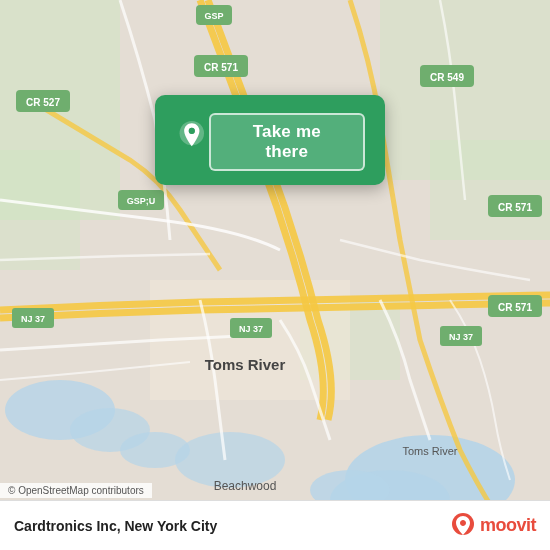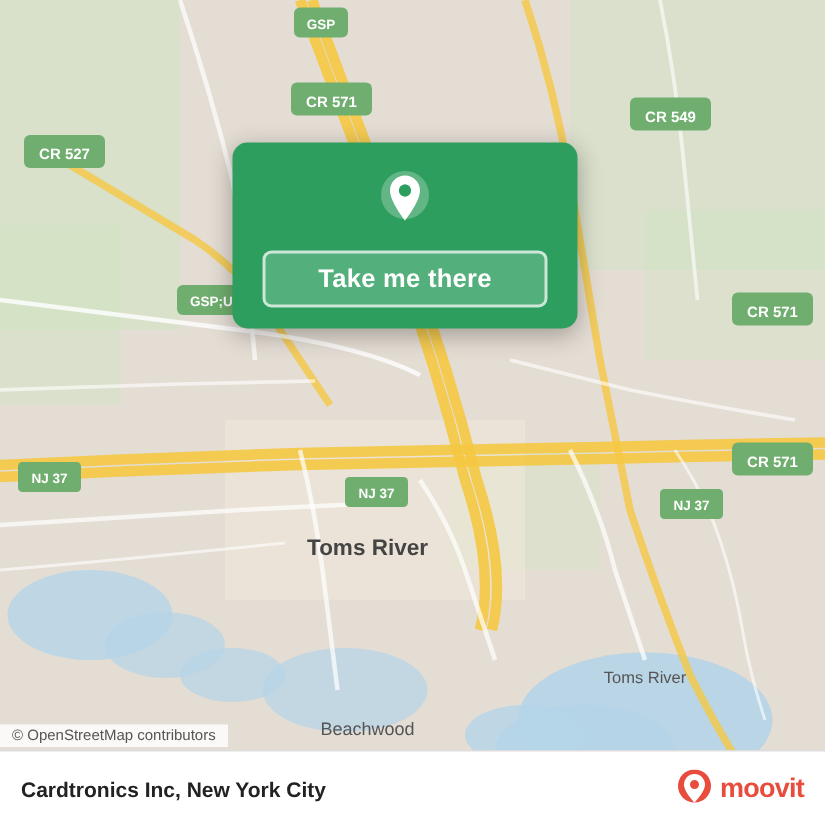--- a/index.html
+++ b/index.html
@@ -28,21 +28,21 @@
 
     
     #popup-card {
       position: absolute;
       top: 95px;
       left: 155px;
       width: 230px;
       background: #2e9e5e;
       border-radius: 10px;
       display: flex;
-      flex-direction: column;
+      flex-direction: row;
       align-items: center;
       padding: 18px 20px 14px 20px;
       box-shadow: 0 4px 16px rgba(0,0,0,0.3);
       z-index: 10;
     }
 
     #popup-pin-icon {
       width: 44px;
       height: 44px;
       margin-bottom: 10px;

